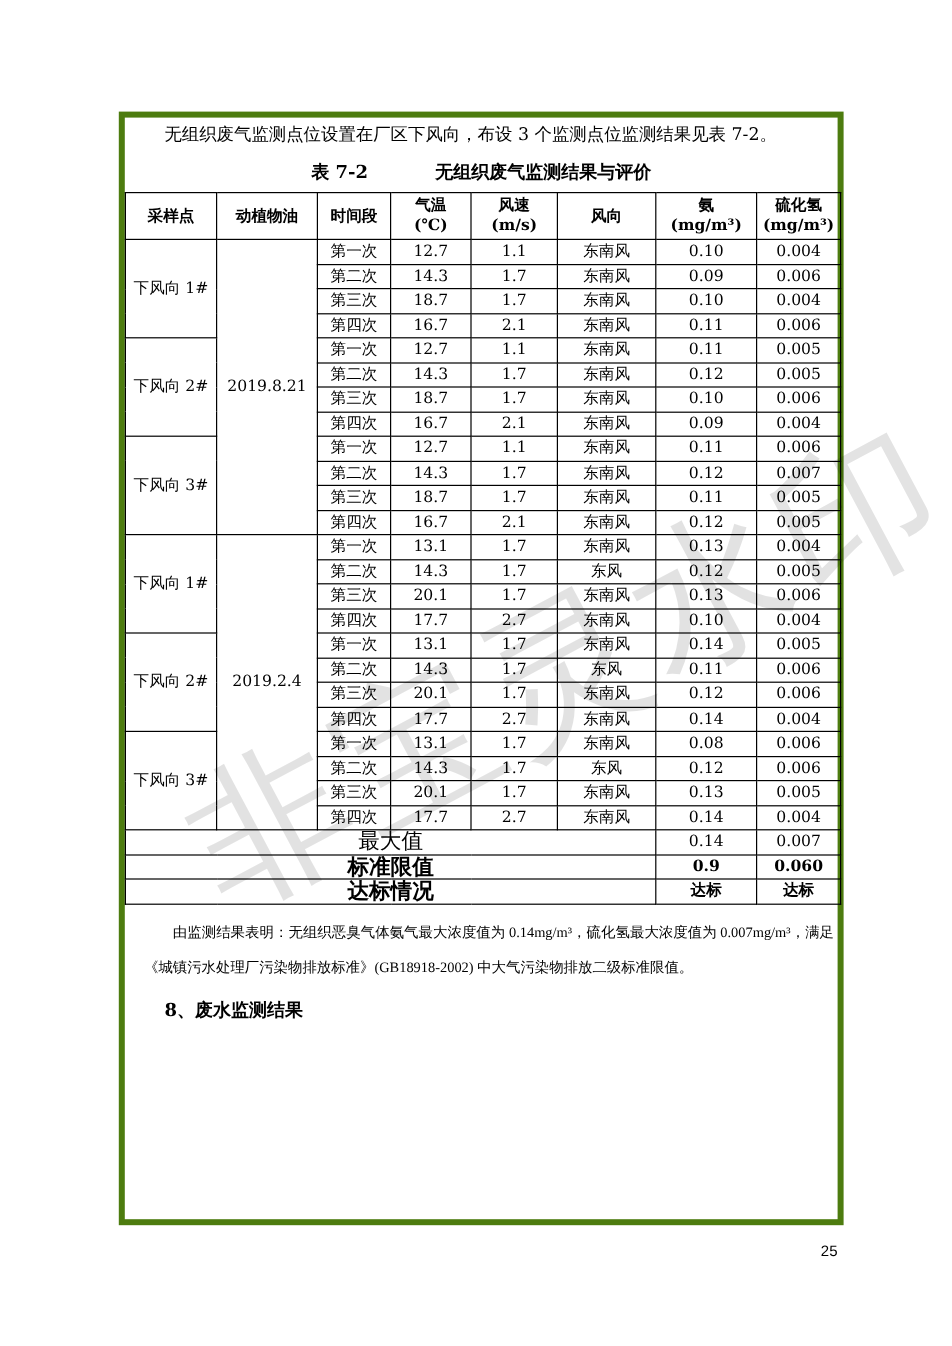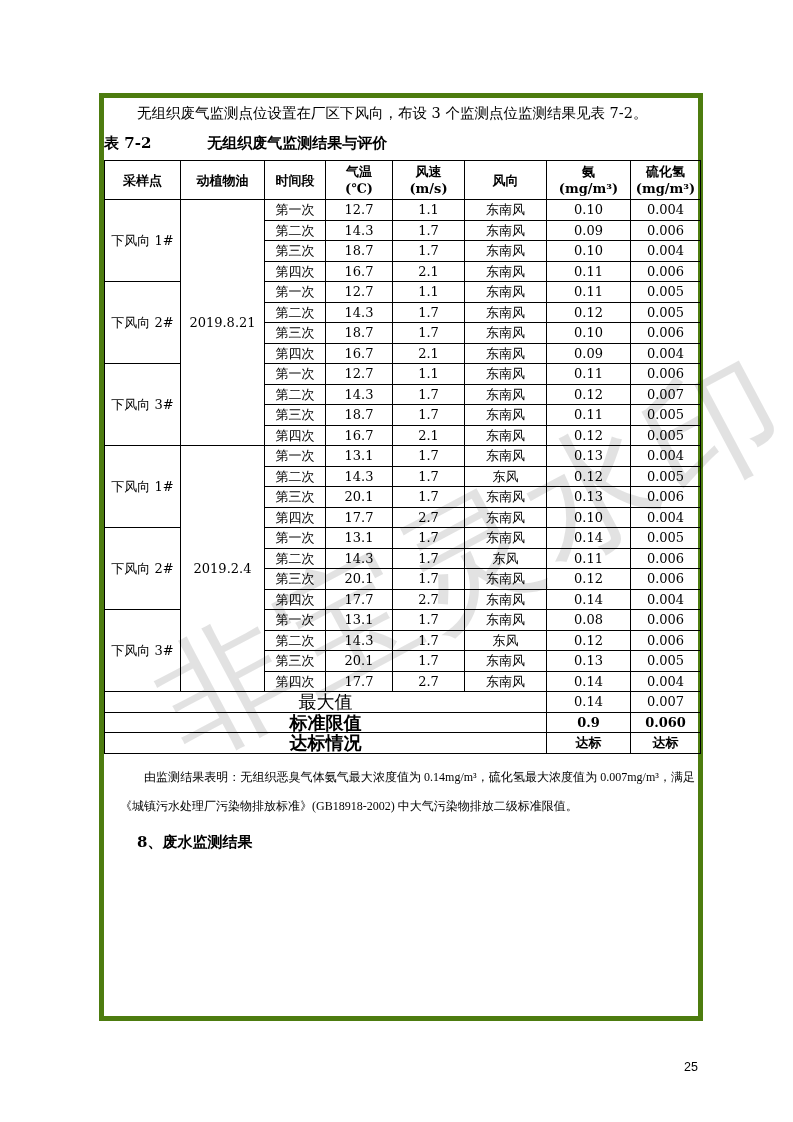--- a/index.html
+++ b/index.html
@@ -10,21 +10,21 @@
   }
   .frame {
     position:absolute; left:99px; top:93px; width:604px; height:928px;
     border:5px solid #4d7c0f; box-sizing:border-box; background:transparent;
   }
   .intro {
     margin:3px 4px 0 4px; text-indent:2em;
     font-size:14.5px; line-height:24px;
   }
   .table-title {
-    margin:5px 0 4px 0; text-align:left;
+    margin:5px 0 4px 0; text-align:center;
     font-weight:bold; font-size:15px; line-height:26px;
   }
   .table-title .gap { display:inline-block; width:56px; }
   table.monitor {
     border-collapse:collapse; margin:0 auto; table-layout:fixed;
     font-size:13px; width:596px;
   }
   table.monitor th, table.monitor td {
     border:1px solid #000; text-align:center; padding:0 2px;
     overflow:hidden; vertical-align:middle;
@@ -42,21 +42,21 @@
     text-indent:2em; line-height:28px;
   }
   .watermark {
     position:absolute; left:128px; top:468px;
     font-size:132px; letter-spacing:6px; white-space:nowrap;
     color:#000; opacity:0.11; transform:rotate(-28deg);
     pointer-events:none; z-index:5;
     font-family:"DejaVu Sans","Liberation Sans",sans-serif;
   }
   .page-number {
-    position:absolute; top:1060px; left:684px; font-size:12.5px;
+    position:absolute; top:1036px; left:684px; font-size:12.5px;
     font-family:"Liberation Sans",sans-serif;
     text-align:right;
   }
 </style>
 </head>
 <body>
 
 <div class="watermark">非宝灵水印</div>
 
 <div class="frame">

